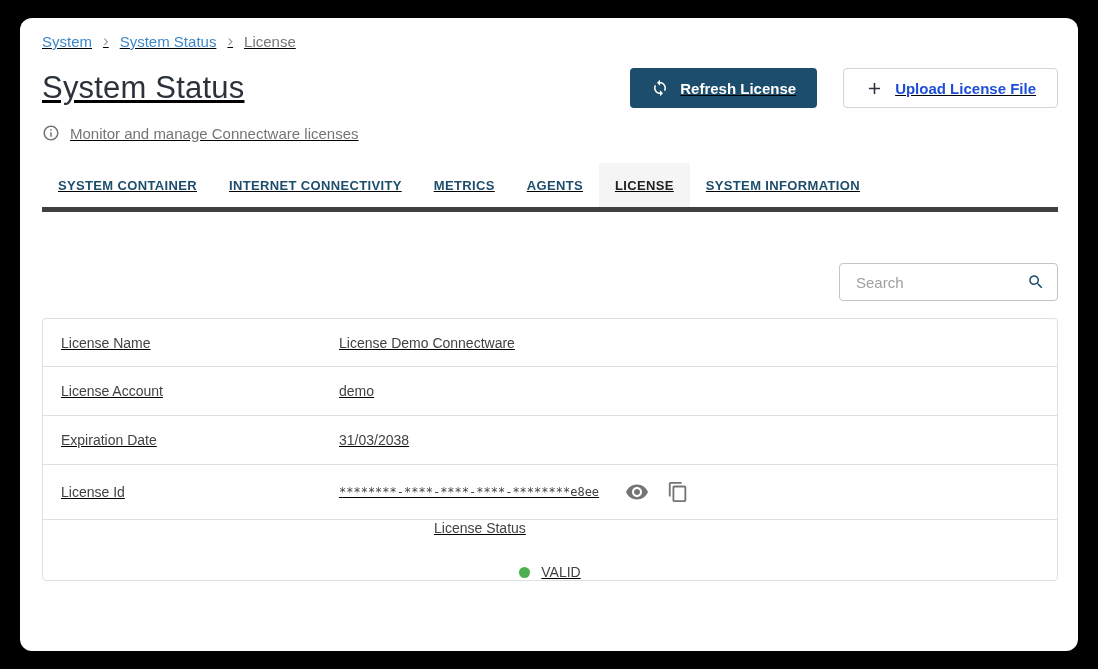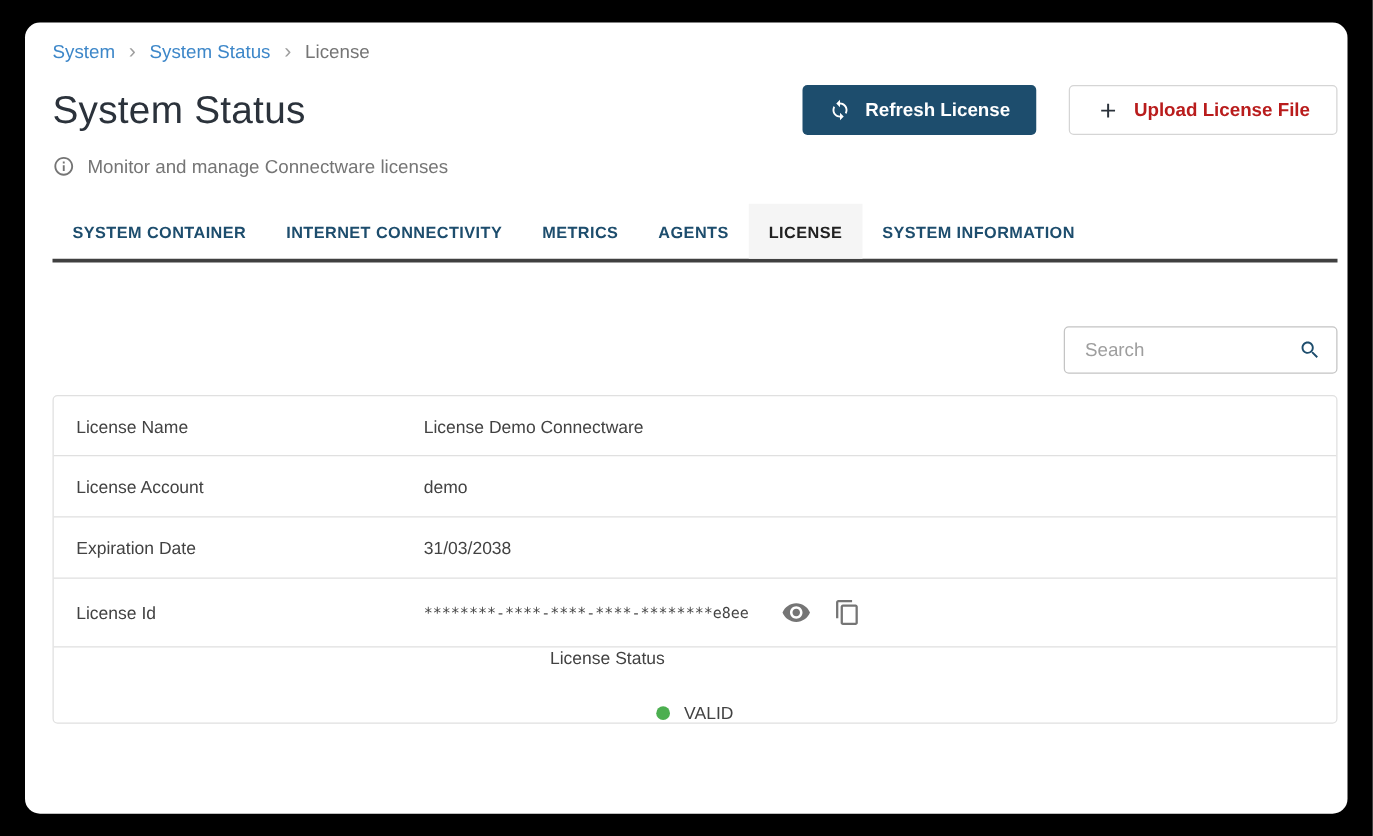--- a/index.html
+++ b/index.html
@@ -1,43 +1,43 @@
 <!DOCTYPE html>
 <html><head>
 <meta charset="utf-8">
 <style>
   * { margin:0; padding:0; box-sizing:border-box; }
   html,body { width:1098px; height:669px; background:#000; overflow:hidden;
               font-family:"Liberation Sans", sans-serif; }
 
   .card { position:absolute; left:20px; top:18px; width:1058px; height:633px;
-          background:#fff; border-radius:12px; padding:15px 8px 0 22px; }
+          background:#fff; border-radius:12px; padding:15px 20px 0 22px;text-decoration:underline; }
 
   
   .breadcrumb { display:flex; align-items:center; gap:11px; font-size:15px; color:#757575; }
   .crumb-link { color:#3d87c9; cursor:pointer; }
   .crumb-sep { color:#9e9e9e; font-size:17px; line-height:1; transform:translateY(-1px); }
   .crumb-current { color:#757575; }
 
   
   .title-row { display:flex; justify-content:space-between; align-items:center; margin-top:18px; }
   .page-title { font-size:31px; font-weight:400; color:#2b323b; letter-spacing:.2px; }
   .actions { display:flex; gap:26px; }
   .btn { height:40px; display:inline-flex; align-items:center; gap:11px; border-radius:4px;
          font-family:"Liberation Sans", sans-serif; font-size:15px; font-weight:600;
          padding:0 21px; cursor:pointer; border:none; }
   .btn-primary { background:#1d4d6d; color:#fff; }
-  .btn-secondary { background:#fff; color:#b91c1c; border:1px solid #d5d5d5; }
+  .btn-secondary { background:#fff; color:#1d4ed8; border:1px solid #d5d5d5; }
 
   
   .subtitle-row { display:flex; align-items:center; gap:10px; margin-top:16px;
                   color:#757575; font-size:15px; }
 
   
-  .tabs { display:flex; margin-top:21px; border-bottom:3px solid #404040; }
+  .tabs { display:flex; margin-top:21px; border-bottom:5px solid #404040; }
   .tab { height:44px; display:flex; align-items:center; padding:0 16px;
          font-size:13px; font-weight:700; letter-spacing:.35px; color:#1d4d6d;
          cursor:pointer; white-space:nowrap; }
   .tab.active { color:#212121; background:#f5f5f5; }
 
   
   .search-row { display:flex; justify-content:flex-end; margin-top:51px; }
   .search-box { position:relative; width:219px; height:38px;border-radius:14px; }
   .search-box input { width:100%; height:100%; border:1px solid #c4c4c4; border-radius:4px;
                       padding:0 42px 0 16px; font-size:15px; color:#424242; outline:none;

